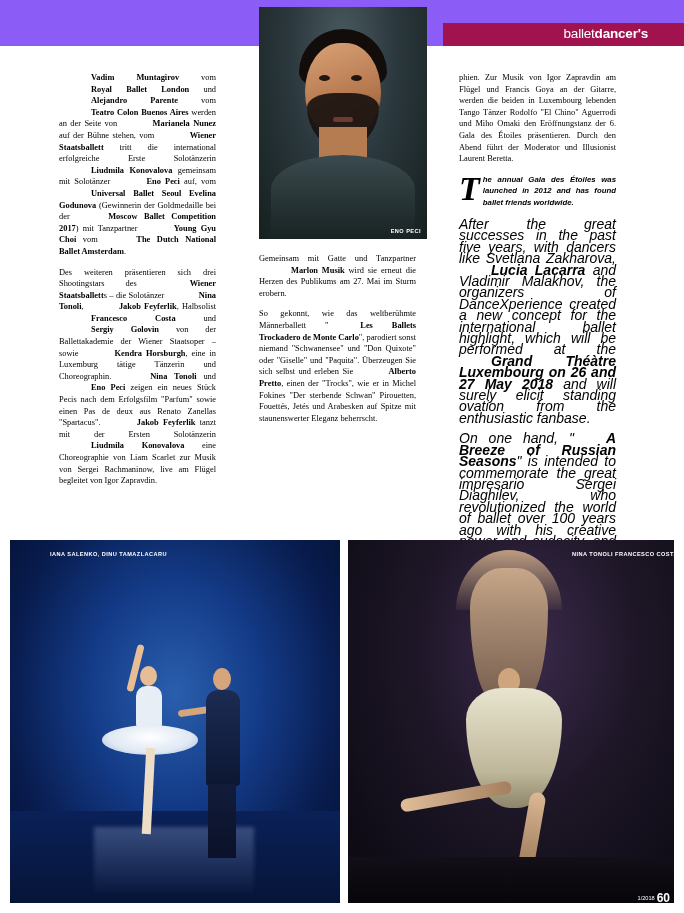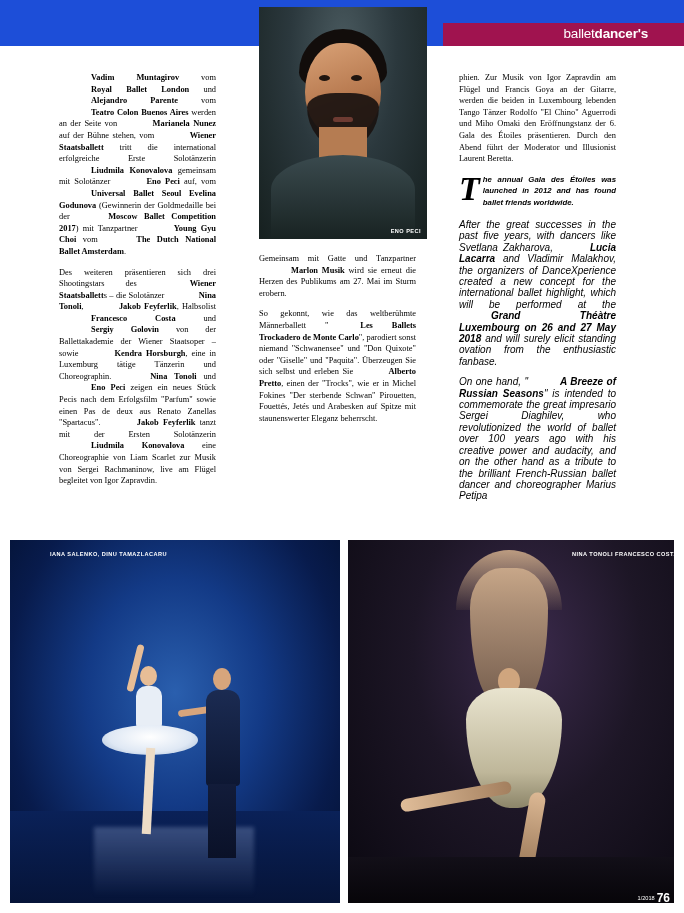--- a/index.html
+++ b/index.html
@@ -14,21 +14,21 @@
     font-family: "Liberation Serif", serif;
     overflow: hidden;
   }
 
   
   .header-bar {
     position: absolute;
     top: 0; left: 0;
     width: 684px;
     height: 46px;
-    background: #1d4ed8;
+    background: #8b5cf6;
   }
   .masthead {
     position: absolute;
     top: 23px;
     right: 0;
     width: 241px;
     height: 23px;
     background: #a0134f;
   }
   .masthead-text {
@@ -130,21 +130,21 @@
   }
   .col p { margin: 0 0 9px 0; }
   .col b { font-weight: 700; margin-left: 32px; }
   .col-1 { left: 59px;  top: 72px; }
   .col-2 { left: 259px; top: 253px; }
   .col-3 { left: 459px; top: 72px; }
 
   .col-3 .en {
     font-style: italic;
     font-family: "Liberation Sans", sans-serif;
-    font-size: 10px;
+    font-size: 14px;
     line-height: 11.4px;
   }
   .col-3 .en b { font-weight: 700; }
 
   .dropcap-block {
     position: relative;
     font-family: "Liberation Sans", sans-serif;
     font-style: italic;
     font-weight: 700;
     font-size: 7.8px;
@@ -399,14 +399,14 @@
   <div class="fig-top"></div>
   <div class="head2"></div>
   <div class="dress"></div>
   <div class="leg-ext"></div>
   <div class="leg-bend"></div>
   <div class="floor2"></div>
 </div>
 <div class="photo-caption caption-right">NINA TONOLI FRANCESCO COSTA</div>
 
 <div class="page-number">
-  <span class="issue">1/2018</span><span>76</span>
+  <span class="issue">1/2018</span><span>60</span>
 </div>
 
 </body></html>

